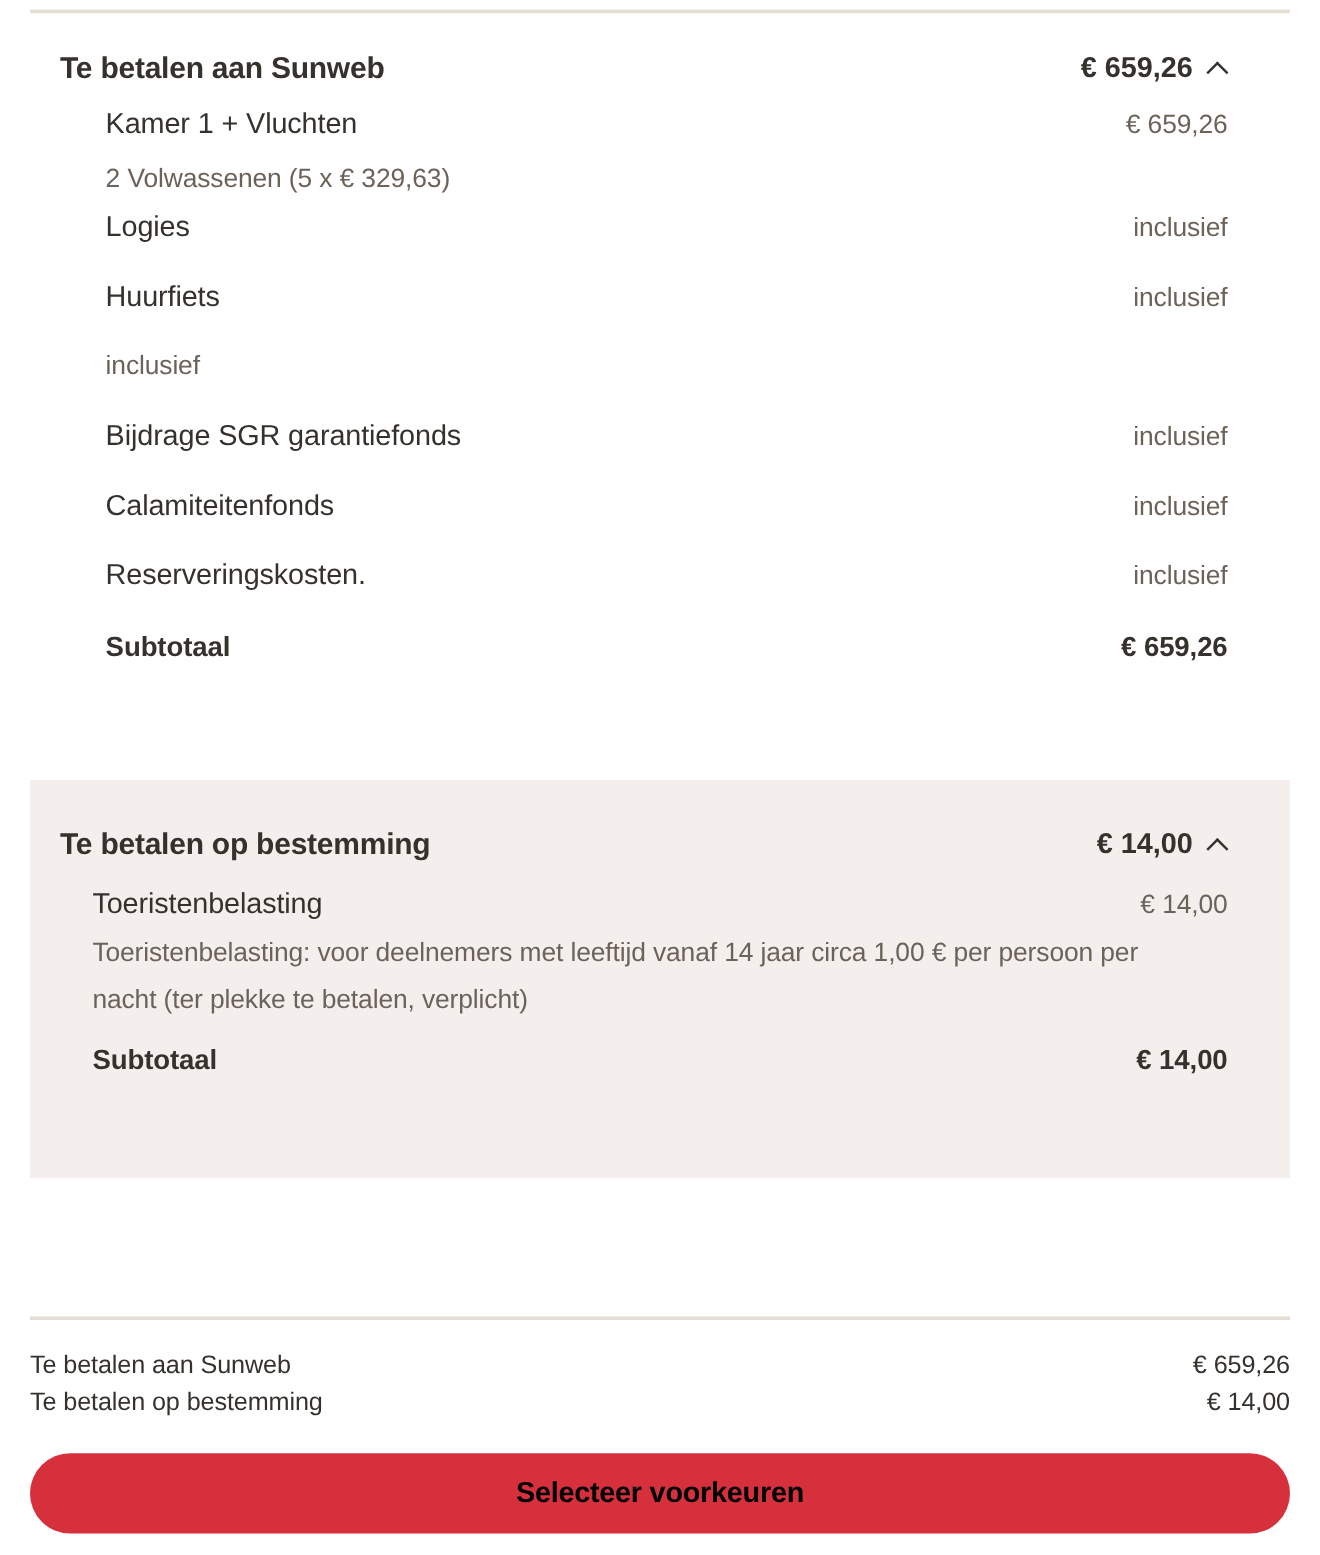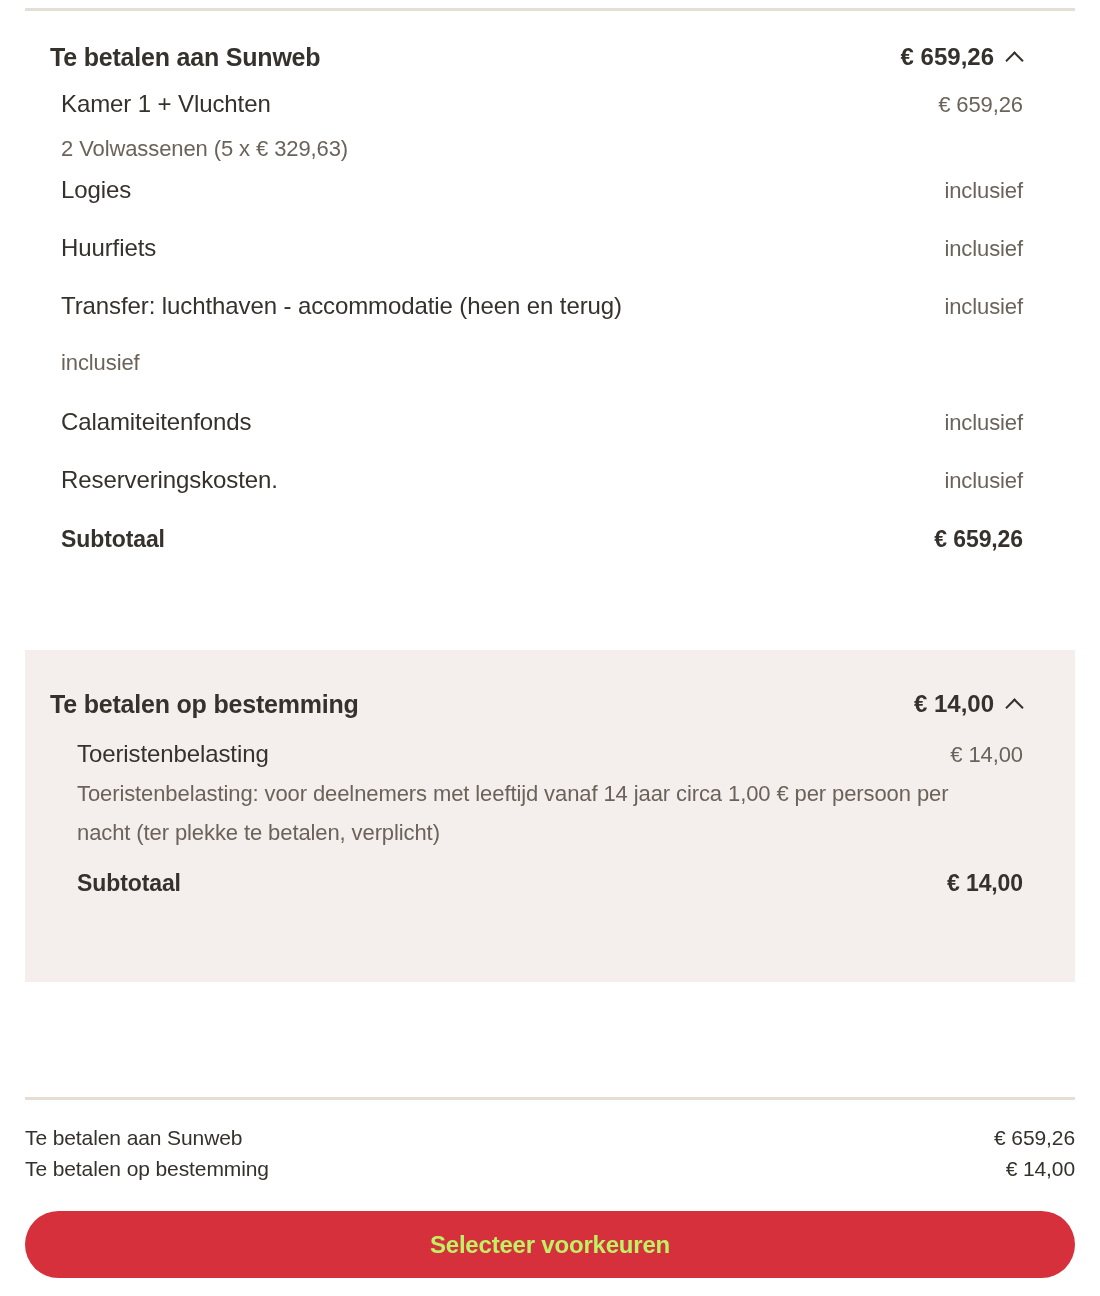--- a/index.html
+++ b/index.html
@@ -90,21 +90,21 @@
     left: 2px;
     top: 5px;
     width: 11px;
     height: 11px;
     border-left: 2px solid #35312c;
     border-top: 2px solid #35312c;
     transform: rotate(45deg);
   }
 
   .items {
-    padding: 0 77px 0 61px;
+    padding: 0 77px 0 88px;
   }
 
   .item-row {
     display: flex;
     align-items: baseline;
     justify-content: space-between;
     min-height: 58px;
     padding-top: 14px;
   }
 
@@ -251,21 +251,21 @@
   
   .cta {
     position: absolute;
     left: 25px;
     top: 1211px;
     width: 1050px;
     height: 67px;
     border: none;
     border-radius: 34px;
     background: #d6303d;
-    color: #bef264;
+    color: #000000;
     font-family: "Liberation Sans", sans-serif;
     font-size: 24px;
     font-weight: 700;
     letter-spacing: -0.2px;
     cursor: pointer;
     display: flex;
     align-items: center;
     justify-content: center;
   }
 </style>
@@ -300,25 +300,25 @@
         <span class="label">Logies</span>
         <span class="value">inclusief</span>
       </div>
 
       <div class="item-row">
         <span class="label">Huurfiets</span>
         <span class="value">inclusief</span>
       </div>
 
       <div class="item-row">
-        <span class="label">Transfer: luchthaven - accommodatie (heen en terug)</span>
-        <span class="value">inclusief</span>
-      </div>
-
-      <div class="item-row">
+        <span class="value">inclusief</span>
+      </div>
+
+      <div class="item-row">
+        <span class="label">Bijdrage SGR garantiefonds</span>
         <span class="value">inclusief</span>
       </div>
 
       <div class="item-row">
         <span class="label">Calamiteitenfonds</span>
         <span class="value">inclusief</span>
       </div>
 
       <div class="item-row">
         <span class="label">Reserveringskosten.</span>

